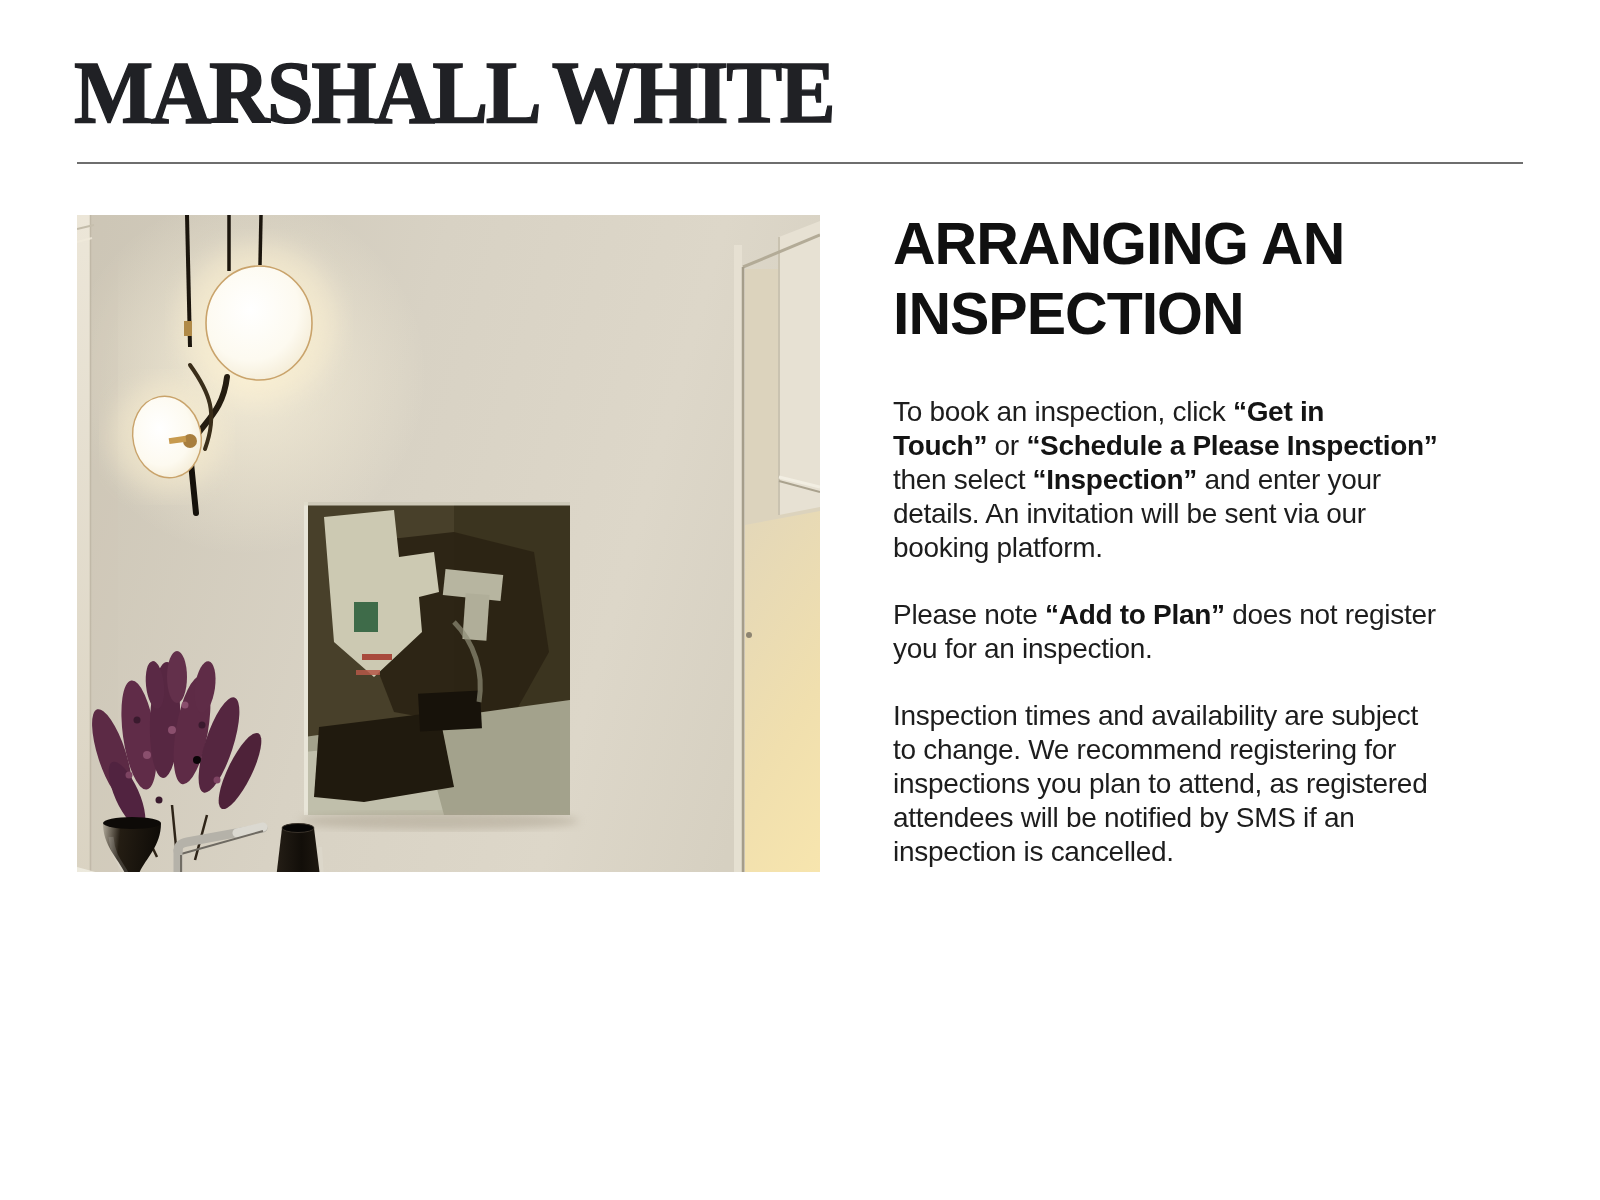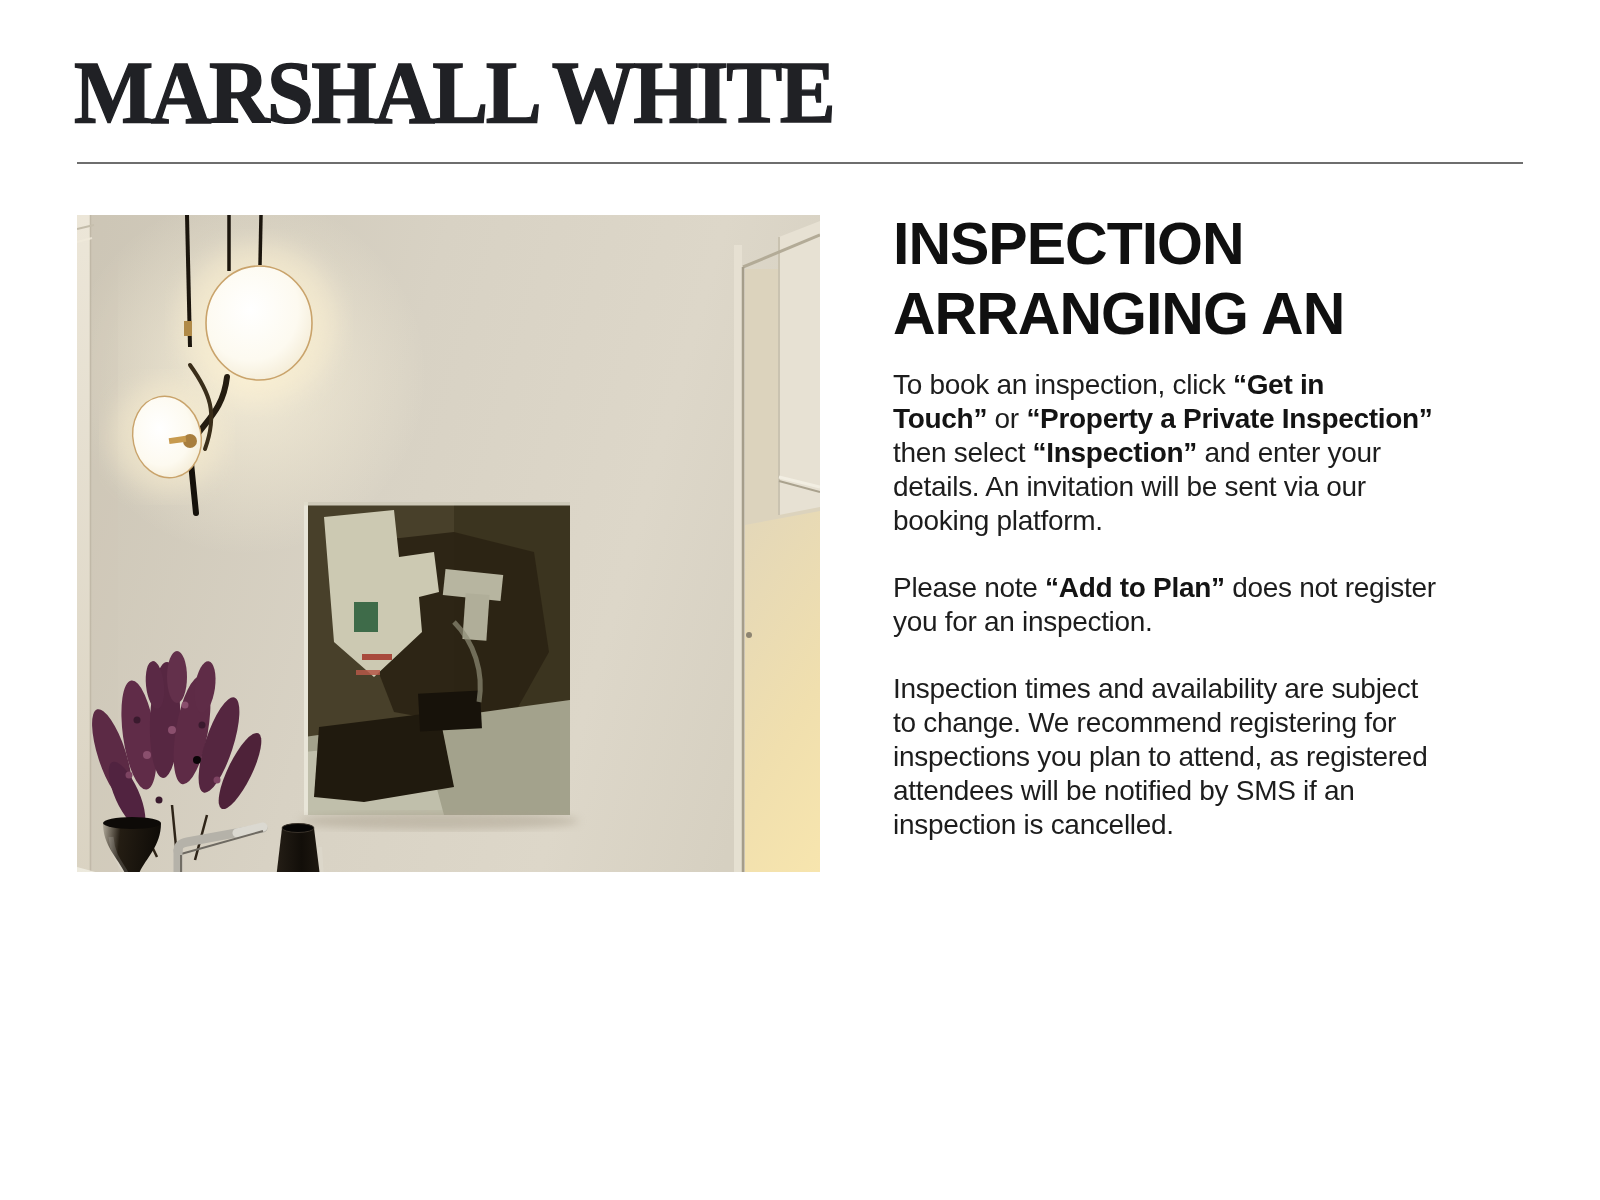--- a/index.html
+++ b/index.html
@@ -15,21 +15,21 @@
   .rule{position:absolute;left:77px;top:162px;width:1446px;height:2px;background:#6e6e6e;}
 
   
   .photo{position:absolute;left:77px;top:215px;width:743px;height:905px;overflow:hidden;
          box-shadow:inset 0 0 60px rgba(80,70,50,.10);}
   .photo svg{display:block;}
 
   
   .content{position:absolute;left:893px;top:209px;width:648px;color:#161616;}
   .headline{font-weight:700;font-size:59px;line-height:70px;letter-spacing:-1px;color:#101010;}
-  .paras{margin-top:19px;}
+  .paras{margin-top:46px;}
   .paras p{margin:0 0 33px 0;font-size:28px;line-height:34px;letter-spacing:-0.3px;
            color:#1d1d1d;white-space:pre-wrap;}
   .paras p:last-child{margin-bottom:0;}
   .paras strong{font-weight:700;color:#141414;}
 
   
   .footer{position:absolute;right:77px;top:1058px;display:flex;align-items:center;gap:16px;}
   .footer-label{font-size:34px;letter-spacing:-0.2px;color:#1d2737;}
   .footer-icon{width:57px;height:39px;display:block;}
 </style>
@@ -247,26 +247,26 @@
         <path d="M186,802 L432,790 L434,816 L188,828 Z" fill="#eceadf"></path>
         <path d="M190,808 L430,796 M190,814 L431,802 M190,820 L432,808" stroke="#c9c4b6" stroke-width="1.2" fill="none"></path>
         <path d="M210,812 L330,806" stroke="#8f897b" stroke-width="3.5" stroke-dasharray="2 3" opacity="0.5"></path>
         <path d="M188,828 L434,816" stroke="#b5afa0" stroke-width="2" fill="none"></path>
       </g>
     </svg>
   </div>
 
   <div class="content">
     <div class="headline">
+      <div>ARRANGING AN</div>
       <div>INSPECTION</div>
-      <div>ARRANGING AN</div>
     </div>
     <div class="paras">
         <p><span>To book an inspection, click </span><strong>“Get in
-Touch”</strong><span> or </span><strong>“Property a Private Inspection”</strong><span>
+Touch”</strong><span> or </span><strong>“Schedule a Please Inspection”</strong><span>
 then select </span><strong>“Inspection”</strong><span> and enter your
 details. An invitation will be sent via our
 booking platform.</span></p>
         <p><span>Please note </span><strong>“Add to Plan”</strong><span> does not register
 you for an inspection.</span></p>
         <p><span>Inspection times and availability are subject
 to change. We recommend registering for
 inspections you plan to attend, as registered
 attendees will be notified by SMS if an
 inspection is cancelled.</span></p>

